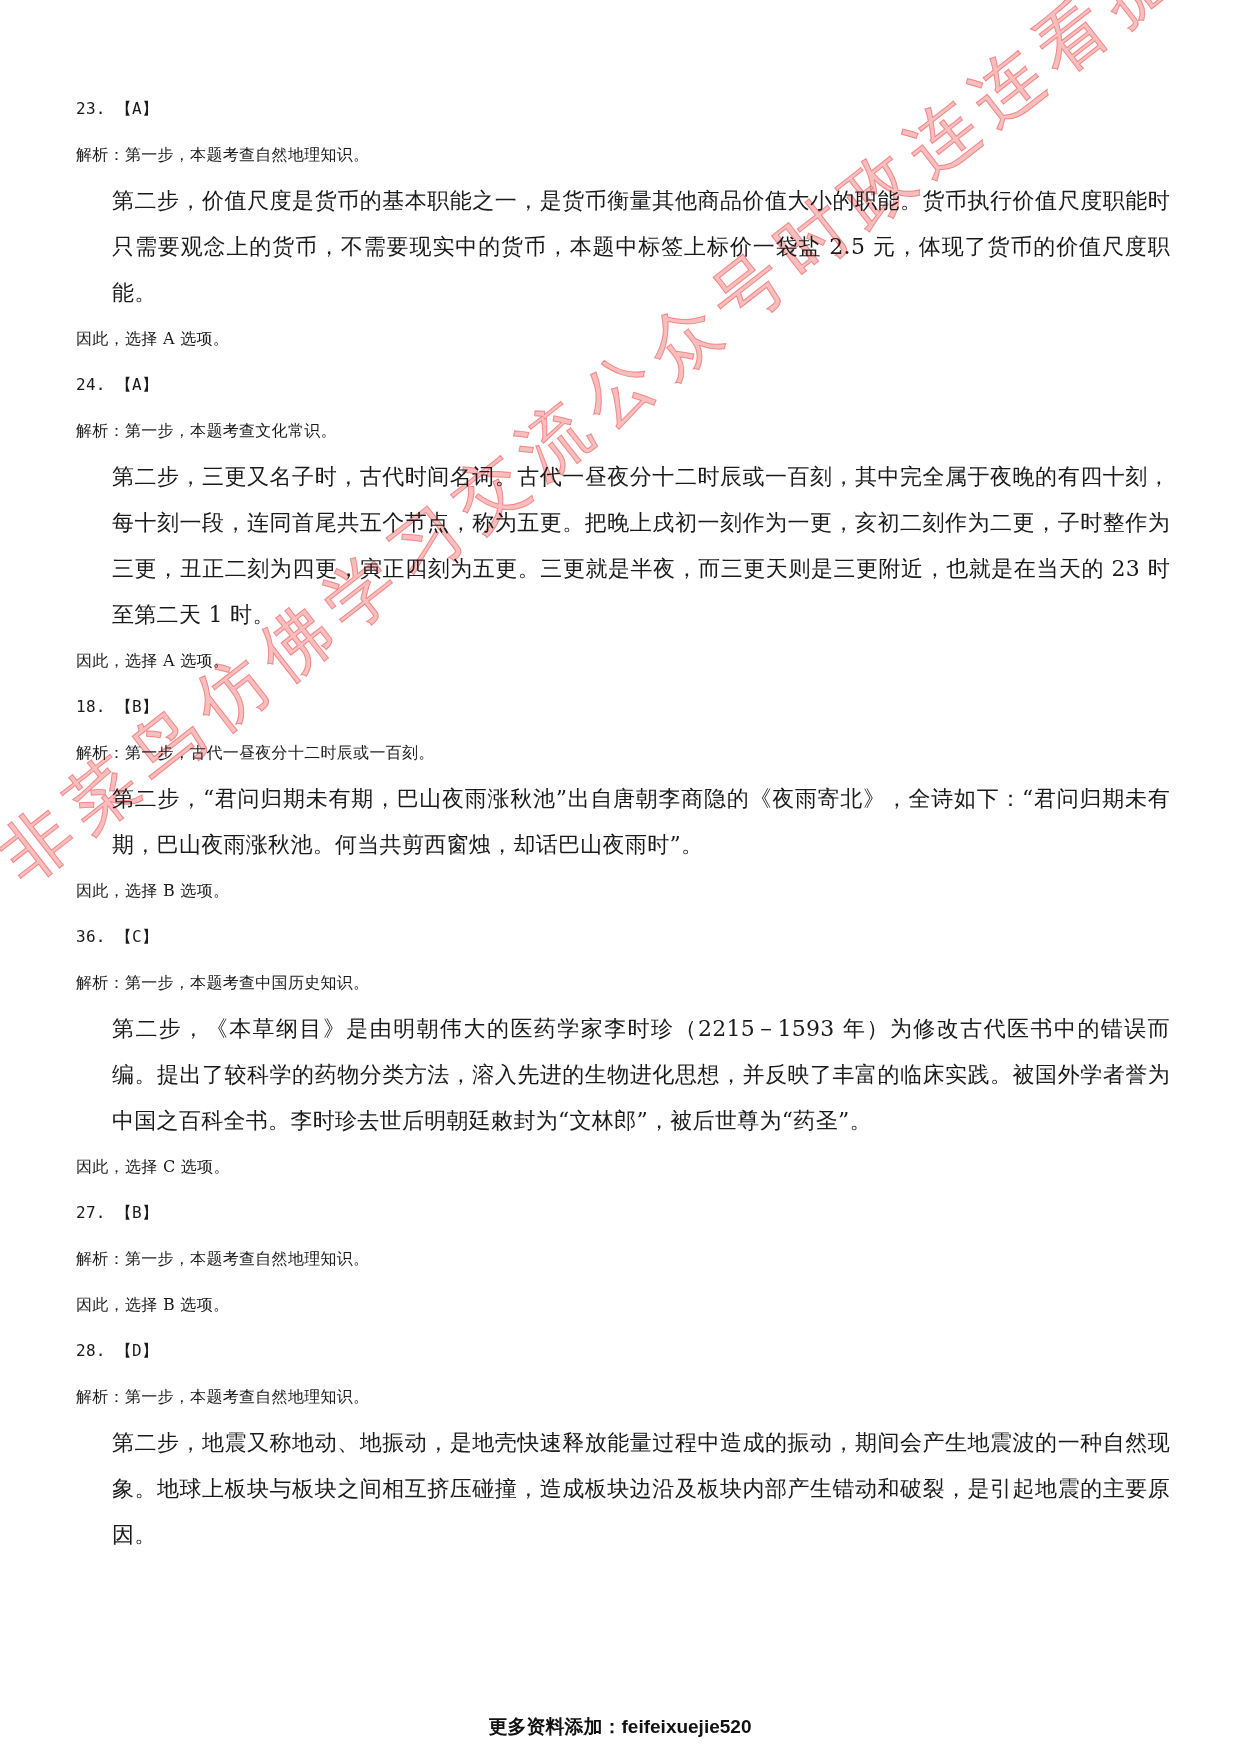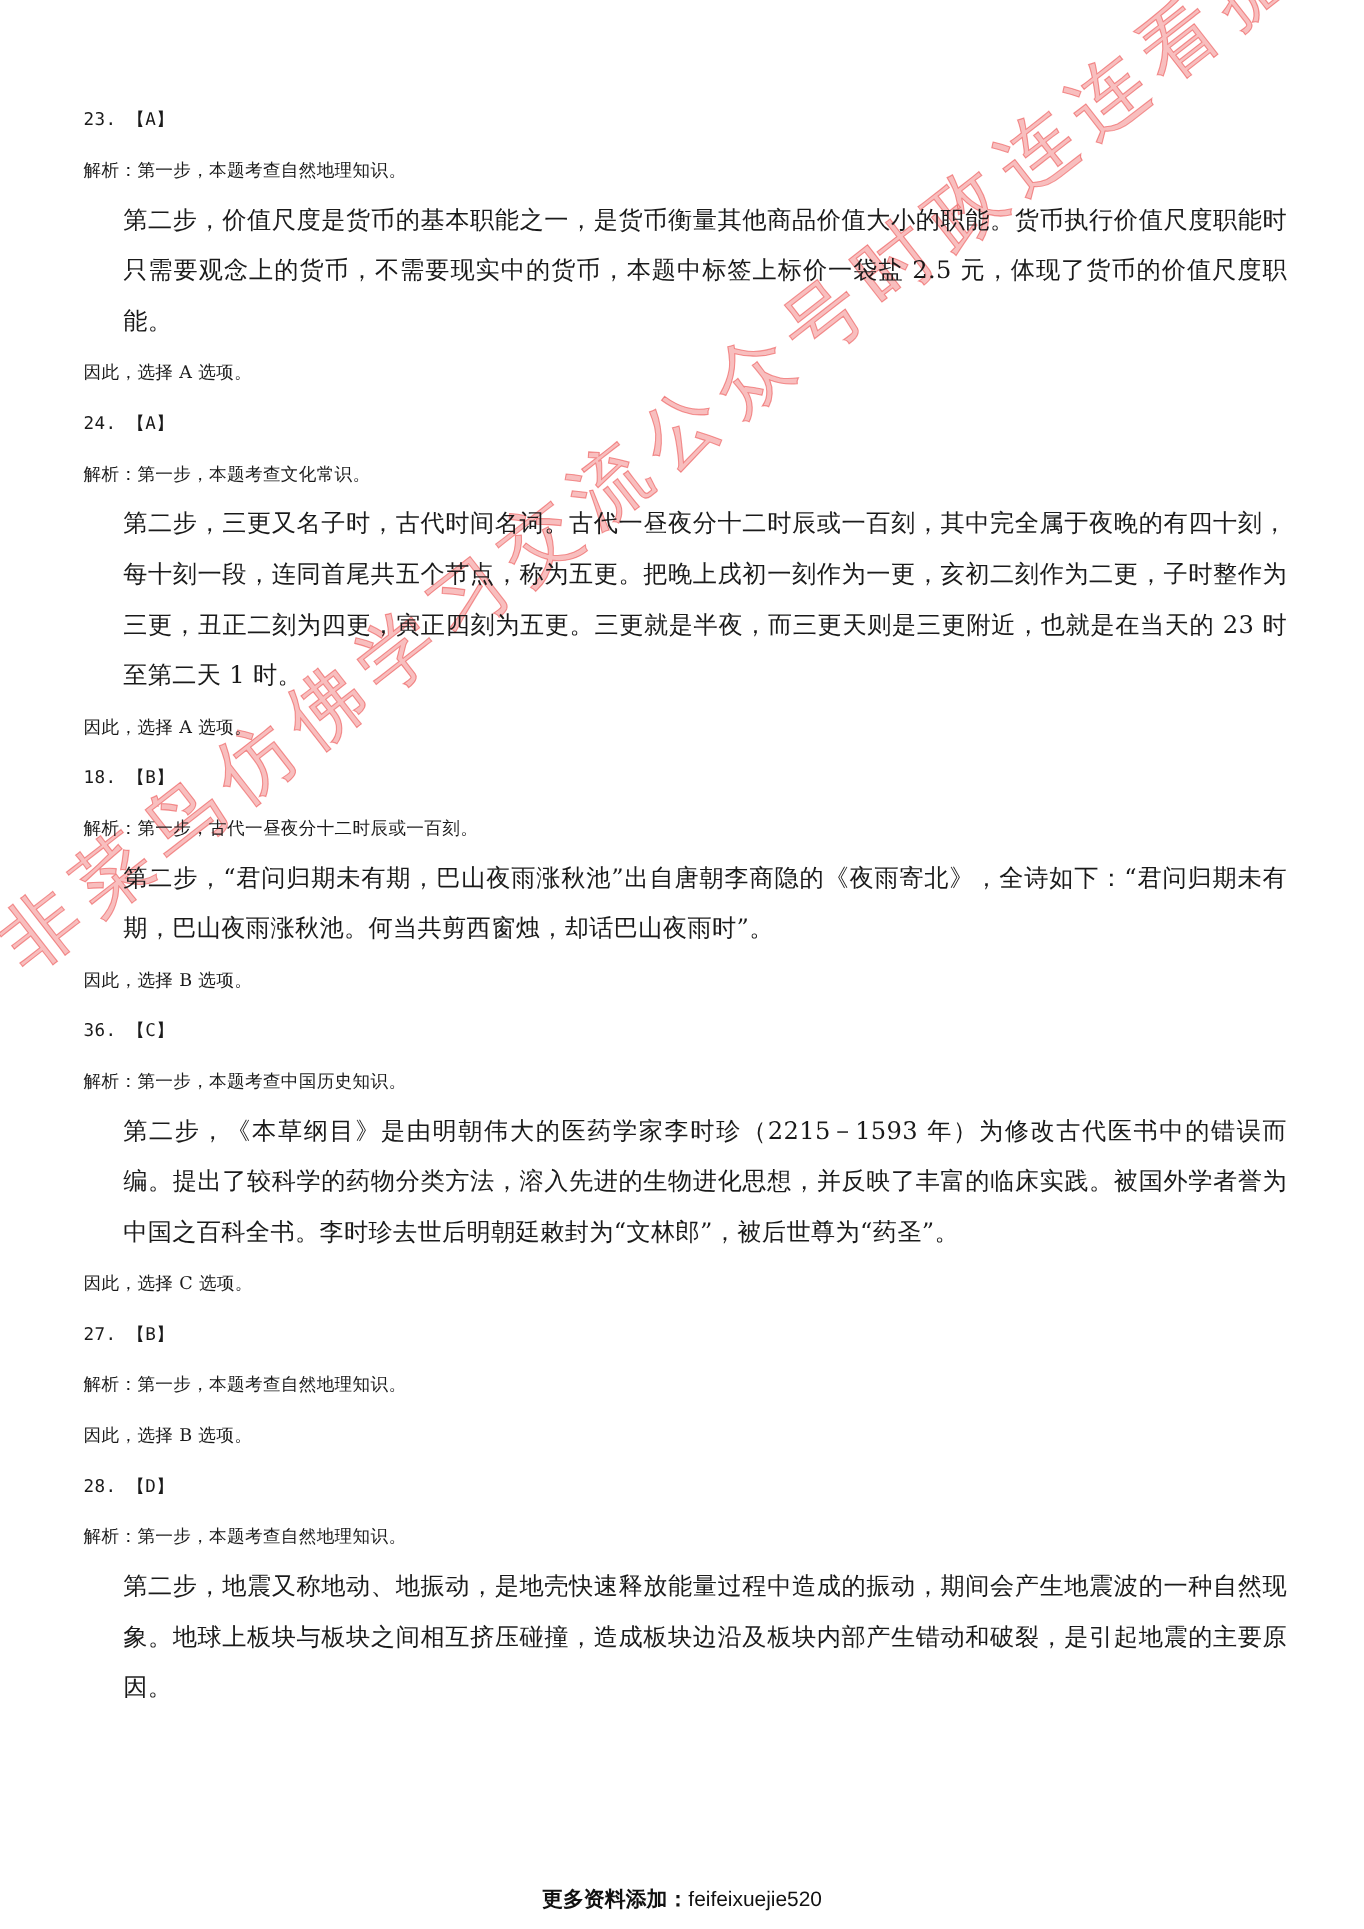--- a/index.html
+++ b/index.html
@@ -8,21 +8,21 @@
   .page { position: absolute; left: 0; top: 0; width: 1240px; height: 1754px; }
   .content { position: absolute; left: 76px; top: 86px; width: 1094px; }
   .line { font-size: 16px; line-height: 46px; height: 46px; white-space: nowrap;
           letter-spacing: 0.3px; }
   .para { font-size: 22px; line-height: 46px; text-align: justify;
           text-align-last: left; letter-spacing: 0.3px; margin-left: 36px; }
   .heading { font-family: "DejaVu Sans Mono", "Liberation Mono", monospace; }
   .footer { position: absolute; left: 0; width: 1240px; top: 1714px; text-align: center;
             font-family: "DejaVu Sans", "Liberation Sans", sans-serif; font-weight: bold;
             font-size: 19px; color: #111; }
-  .footer .handle { font-family: "Liberation Sans", sans-serif; font-weight: normal; }
+  .footer .handle { font-family: "Liberation Sans", sans-serif; font-weight: bold; }
   .watermark { position: absolute; left: 10px; top: 820px; width: 1400px;
                transform: rotate(-38deg); transform-origin: left center;
                font-family: "DejaVu Serif", serif; font-size: 70px; letter-spacing: 12px;
                color: rgba(235, 70, 70, 0.35); white-space: nowrap; pointer-events: none;
                -webkit-text-stroke: 1px rgba(235, 70, 70, 0.55); }
 </style>
 </head>
 <body>
 
 <div class="page">

